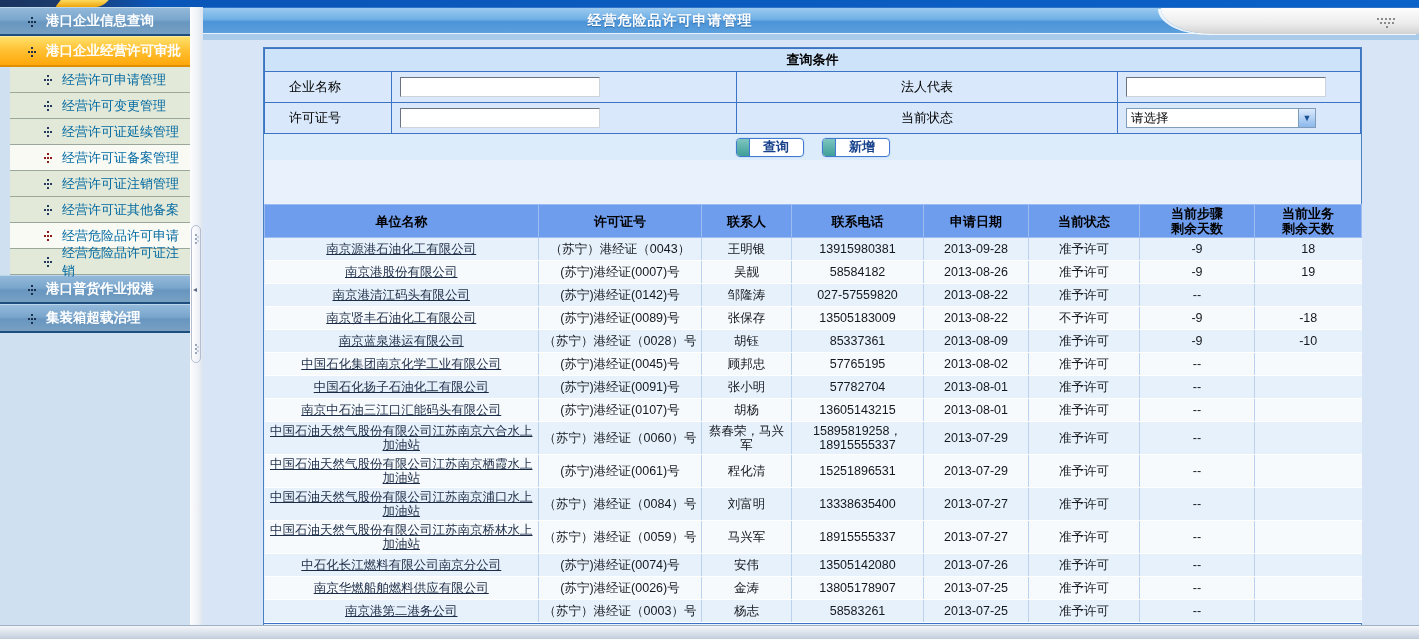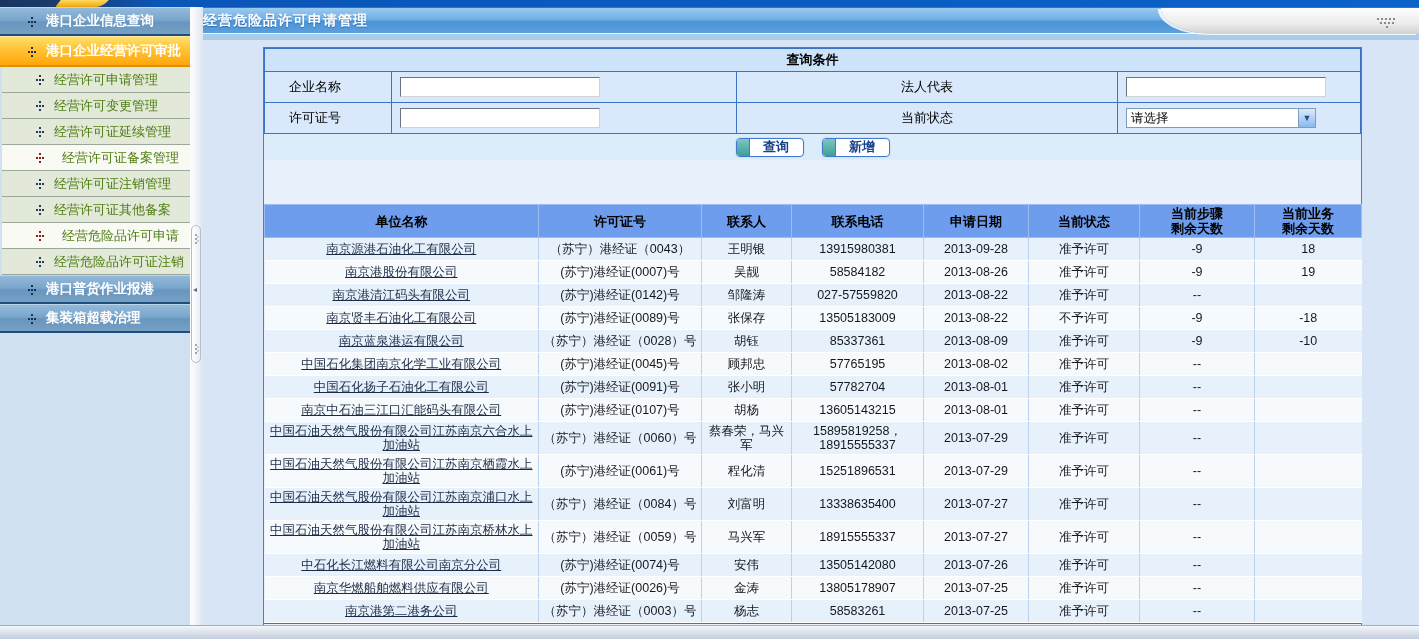--- a/index.html
+++ b/index.html
@@ -14,23 +14,23 @@
     border-radius:0 0 8px 2px; }
 
   
   #sidebar { position:absolute; left:0; top:7px; width:190px; bottom:14px; background:#cfe1f0; }
   .sb-item { display:flex; align-items:center; cursor:pointer; }
   .sb-top { height:29px; padding-left:28px; color:#fff; font-weight:bold; font-size:13.5px;
     background:linear-gradient(180deg,#93b9da 0%,#7aa6cc 45%,#6896c0 55%,#78a0c2 100%);
     border-top:1px solid #b9d6ea; border-bottom:2px solid #1e4e7e; }
   .sb-top.active { background:linear-gradient(180deg,#ffe06a 0%,#ffc235 45%,#ffa70a 100%);
     border-bottom:2px solid #e08f00; border-top:1px solid #ffe9a0; height:31px; }
-  .sb-sub { height:26px; margin-left:2px; padding-left:34px; font-size:13px; color:#4d7c0f;
+  .sb-sub { height:26px; margin-left:10px; padding-left:34px; font-size:13px; color:#0369a1;
     background:#e2e9d8; border-bottom:1px solid #9aa79a; }
-  .sb-sub.selected { background:#f9faf4;gap:8px; }
+  .sb-sub.selected { background:#f9faf4; }
   .dot-arrow { width:9px; height:9px; margin-right:9px; position:relative; color:#223a5e; flex:none; }
   .sb-top .dot-arrow { color:#1b2e4a; }
   .sb-sub.selected .dot-arrow { color:#8d1c1c; }
   .dot-arrow::before { content:""; position:absolute; left:0; top:4px; width:2px; height:2px;
     background:currentColor;
     box-shadow:3px -4px 0 currentColor, 3px 4px 0 currentColor, 3px 0 0 currentColor, 6px 0 0 currentColor; }
 
   
   #splitter { position:absolute; left:190px; top:7px; width:13px; bottom:14px;
     background:linear-gradient(90deg,#fdfdfe,#eef1f6 60%,#dde4ee); cursor:col-resize; }
@@ -39,21 +39,21 @@
   .grip { position:absolute; left:3px; width:2px; height:2px; background:#9aa5b8;
     box-shadow:0 4px 0 #9aa5b8, 0 8px 0 #9aa5b8, 2px 2px 0 #c8cfdc, 2px 6px 0 #c8cfdc; }
   .grip.top { top:8px; } .grip.bottom { bottom:16px; }
   .h-arrow { position:absolute; left:1px; top:60px; font-size:8px; color:#5a6a85; line-height:8px; }
 
   
   #main { position:absolute; left:203px; top:7px; right:0; bottom:14px; }
   #titlebar { position:relative; height:26px;
     background:linear-gradient(180deg,#9ccaf0 0%,#6fb0e6 45%,#4b94d8 55%,#5ca0dc 100%);
     border-top:1px solid #2f74c8; }
-  #page-title { position:absolute; left:0; top:4px; width:934px; text-align:left;
+  #page-title { position:absolute; left:0; top:4px; width:934px; text-align:center;
     color:#fff; font-weight:bold; font-size:14px; letter-spacing:1px;
     text-shadow:0 1px 1px rgba(0,60,120,.45); }
   #title-gray { position:absolute; right:0; top:0; height:26px; left:958px;
     background:linear-gradient(180deg,#fdfdfd 0%,#ececec 60%,#d2d2d2 100%);
     border-bottom-left-radius:60px 30px; box-shadow:-3px 1px 0 rgba(255,255,255,.85); }
   #win-grip { position:absolute; right:40px; top:10px; width:2px; height:2px; background:#8a8a8a;
     box-shadow:4px 0 0 #8a8a8a, 8px 0 0 #8a8a8a, 12px 0 0 #8a8a8a, 16px 0 0 #8a8a8a,
                3px 4px 0 #8a8a8a, 7px 4px 0 #8a8a8a, 11px 4px 0 #8a8a8a, 15px 4px 0 #8a8a8a,
                9px 8px 0 #8a8a8a; }
   #substrip { height:7px; background:#a9cbe9; border-top:1px solid #e8f2fb; }

